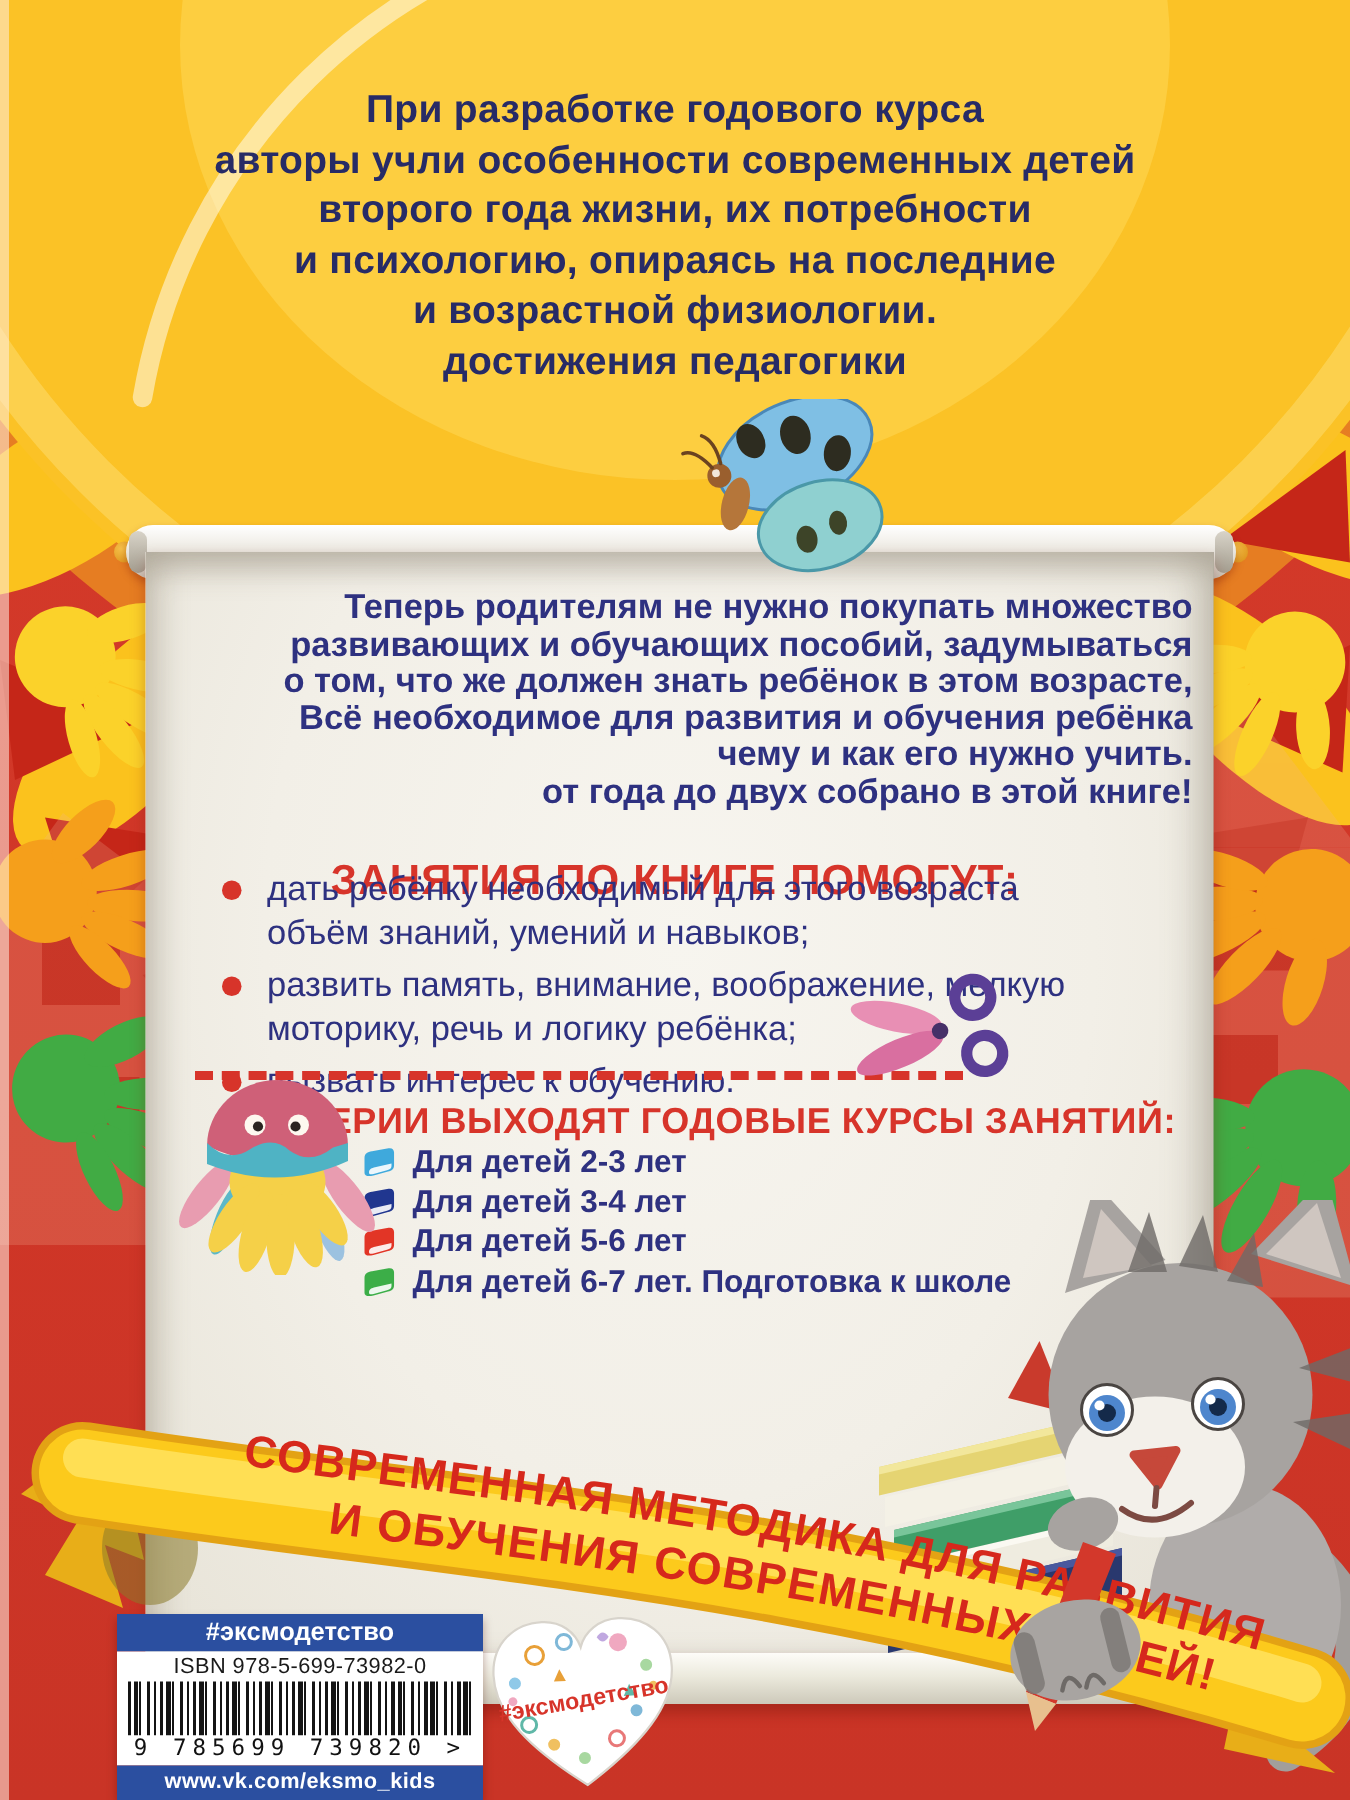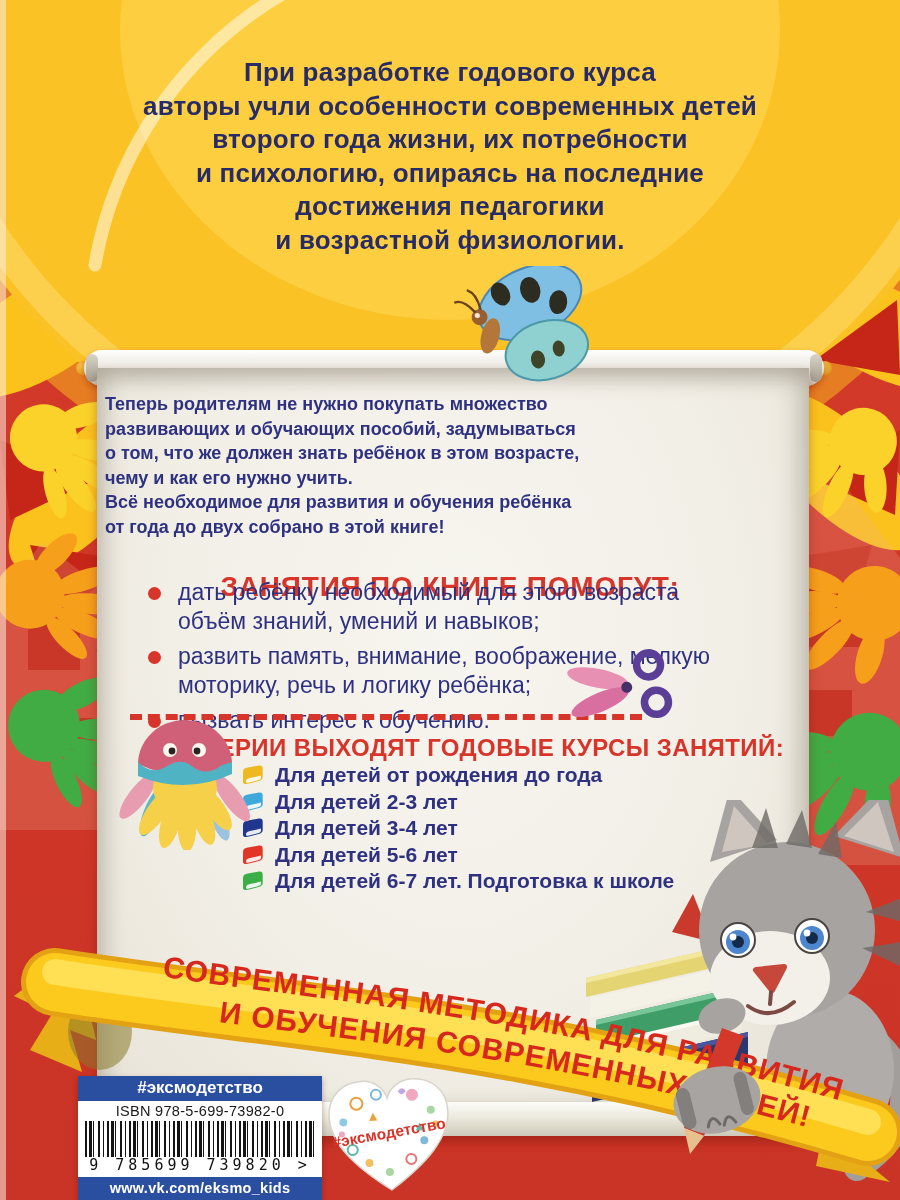--- a/index.html
+++ b/index.html
@@ -23,22 +23,22 @@
     box-shadow:0 3px 6px rgba(120,20,10,.35);}
   .rod::before,.rod::after{content:'';position:absolute;top:4px;width:12px;height:28px;border-radius:8px;background:linear-gradient(180deg,#d8d3c8,#a49e90);}
   .rod::before{left:2px}.rod::after{right:2px}
   .knob{width:14px;height:14px;border-radius:50%;background:radial-gradient(circle at 35% 35%,#f7c24a,#d98c14);top:361px;z-index:3;}
   .paper{left:97px;top:368px;width:712px;height:742px;z-index:3;
     background:radial-gradient(ellipse at 50% 35%, #f7f5ef 0%, #f2efe7 55%, #e7e3d7 100%);
     box-shadow:inset 0 14px 18px rgba(110,100,80,.25), inset -14px 0 22px rgba(110,100,80,.22), inset 14px 0 18px rgba(110,100,80,.16), 0 6px 10px rgba(120,20,10,.35);}
   .paper-roll{left:90px;top:1102px;width:726px;height:34px;border-radius:17px;z-index:4;
     background:linear-gradient(180deg,#fdfcf8 0%,#eceadd 45%,#cdc9ba 100%);
     box-shadow:0 6px 9px rgba(120,20,10,.4);}
-  .intro-text{left:105px;right:105px;top:392px;text-align:left;z-index:4;
-    color:#2e3180;font-weight:bold;font-size:18px;line-height:24.5px;}
+  .intro-text{left:105px;right:105px;top:392px;text-align:right;z-index:4;
+    color:#2e3180;font-weight:bold;font-size:23px;line-height:24.5px;}
   .benefits-heading{left:100px;right:100px;top:543px;text-align:center;z-index:4;
     color:#d7342a;font-weight:800;font-size:28px;letter-spacing:.8px;margin-top:28px;}
   .benefits-list{left:142px;top:578px;width:608px;z-index:4;list-style:none;margin:0;padding:0;
     color:#2e3180;font-weight:normal;font-size:23px;line-height:28.5px;}
   .benefits-list li{position:relative;padding-left:36px;margin-bottom:7px;}
   .benefits-list .dot{position:absolute;left:6px;top:9px;width:13px;height:13px;border-radius:50%;background:#d7342a;}
   .cutline{left:130px;top:714px;width:512px;border-top:6px dashed #d7342a;z-index:4;}
   .scissors{left:565px;top:648px;z-index:5;}
   .octopus{left:110px;top:700px;z-index:5;}
   .series-heading{left:150px;right:90px;top:734px;text-align:center;z-index:4;
@@ -134,36 +134,36 @@
       <use href="#hand" fill="#f59f1b" transform="translate(852,608) rotate(-108) scale(1.25)"></use>
       <use href="#hand" fill="#41ab44" transform="translate(848,762) rotate(-122) scale(1.3)"></use>
     </g>
   </svg>
 
   <div class="abs top-text">
     <div>При разработке годового курса</div>
     <div>авторы учли особенности современных детей</div>
     <div>второго года жизни, их потребности</div>
     <div>и психологию, опираясь на последние</div>
+    <div>и возрастной физиологии.</div>
     <div>достижения педагогики</div>
-    <div>и возрастной физиологии.</div>
   </div>
 
   <div class="abs knob" style="left:76px"></div>
   <div class="abs knob" style="left:818px"></div>
   <div class="abs rod"></div>
   <div class="abs paper"></div>
   <div class="abs paper-roll"></div>
 
   <div class="abs intro-text">
     <div>Теперь родителям не нужно покупать множество</div>
     <div>развивающих и обучающих пособий, задумываться</div>
     <div>о том, что же должен знать ребёнок в этом возрасте,</div>
+    <div>Всё необходимое для развития и обучения ребёнка</div>
     <div>чему и как его нужно учить.</div>
-    <div>Всё необходимое для развития и обучения ребёнка</div>
     <div>от года до двух собрано в этой книге!</div>
   </div>
 
   <div class="abs benefits-heading">ЗАНЯТИЯ ПО КНИГЕ ПОМОГУТ:</div>
 
   <ul class="abs benefits-list">
     <li><span class="dot"></span><span>дать ребёнку необходимый для этого возраста объём знаний, умений и навыков;</span></li>
     <li><span class="dot"></span><span>развить память, внимание, воображение, мелкую моторику, речь и логику ребёнка;</span></li>
     <li><span class="dot"></span><span>вызвать интерес к обучению.</span></li>
   </ul>
@@ -196,29 +196,20 @@
       <circle cx="60" cy="50" r="7" fill="#fdf8ef"></circle>
         <circle cx="62" cy="51" r="3.4" fill="#2a2420"></circle>
       <circle cx="89" cy="50" r="7" fill="#fdf8ef"></circle>
         <circle cx="87" cy="51" r="3.4" fill="#2a2420"></circle>
     </g>
   </svg>
 
   <div class="abs series-heading">В СЕРИИ ВЫХОДЯТ ГОДОВЫЕ КУРСЫ ЗАНЯТИЙ:</div>
 
   <ul class="abs series-list">
-    <li>
-      <span class="book" style="color: rgb(239, 184, 33);">
-          <svg width="24" height="22" viewBox="0 0 24 22">
-            <path d="M3 18 L3 8 C3 5 5 4 8 3.5 L19 1.5 C21.5 1.1 22.7 2.4 22.7 4.4 L22.7 12.8 C22.7 15.3 21.2 16.4 18.7 17 L9 19.6 C5.5 20.6 3 20 3 18 Z" fill="currentColor"></path>
-            <path d="M6 17.6 C6 15.2 8 14.6 10 14.1 L21 11.6 L21 13.4 C21 14.9 20 15.7 18 16.2 L9 18.6 C7 19.1 6 18.9 6 17.6 Z" fill="#ffffff" opacity=".9"></path>
-          </svg>
-        </span>
-      <span>Для детей от рождения до года</span>
-    </li>
     <li>
       <span class="book" style="color: rgb(63, 169, 220);">
           <svg width="24" height="22" viewBox="0 0 24 22">
             <path d="M3 18 L3 8 C3 5 5 4 8 3.5 L19 1.5 C21.5 1.1 22.7 2.4 22.7 4.4 L22.7 12.8 C22.7 15.3 21.2 16.4 18.7 17 L9 19.6 C5.5 20.6 3 20 3 18 Z" fill="currentColor"></path>
             <path d="M6 17.6 C6 15.2 8 14.6 10 14.1 L21 11.6 L21 13.4 C21 14.9 20 15.7 18 16.2 L9 18.6 C7 19.1 6 18.9 6 17.6 Z" fill="#ffffff" opacity=".9"></path>
           </svg>
         </span>
       <span>Для детей  2-3 лет</span>
     </li>
     <li>

